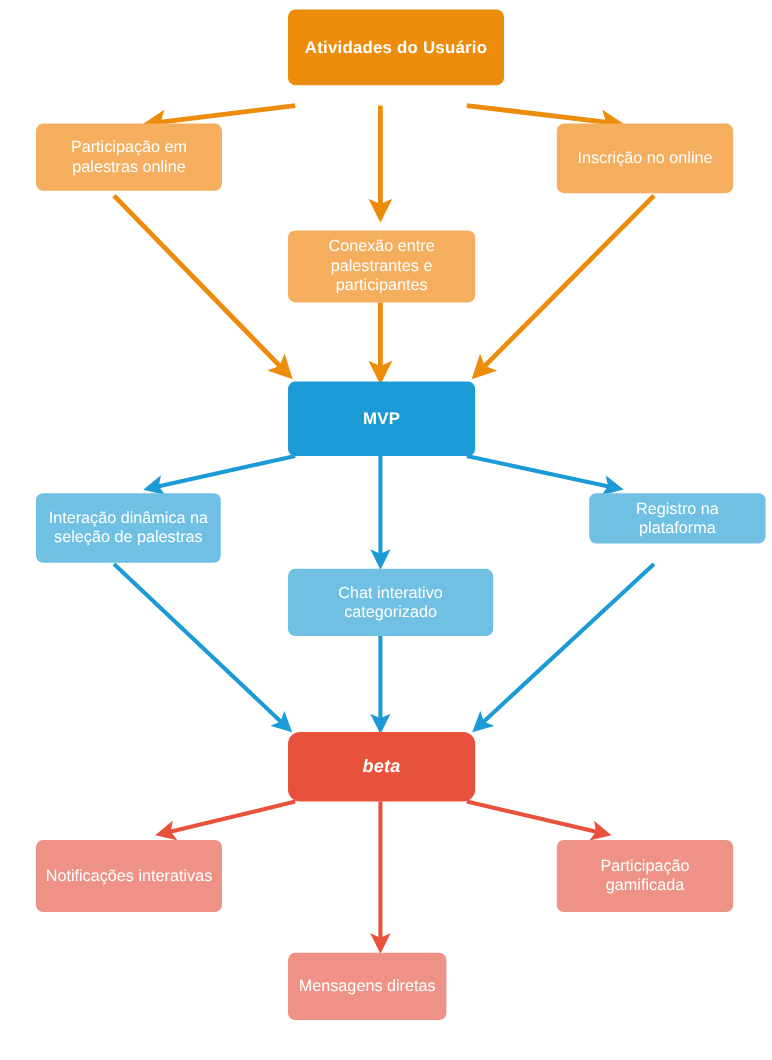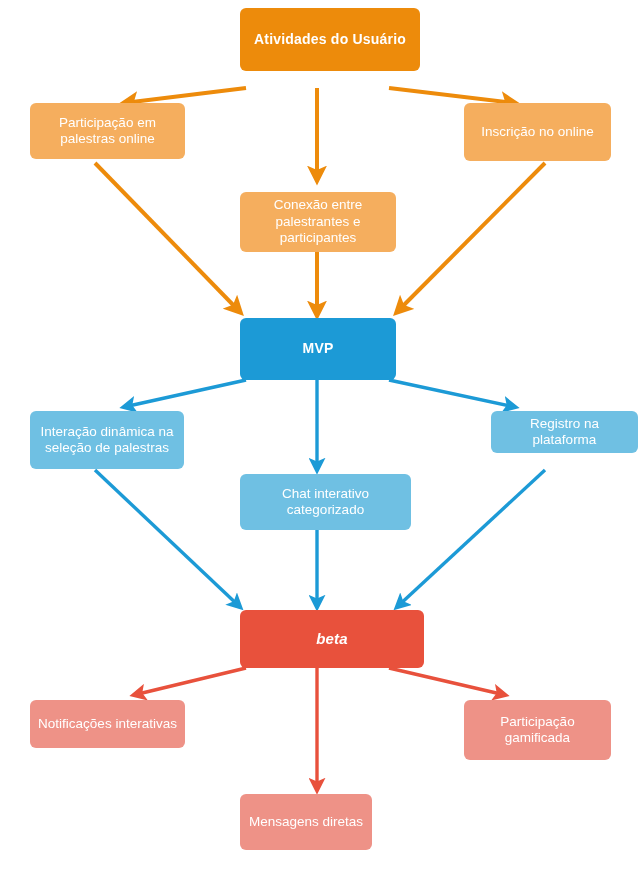--- a/index.html
+++ b/index.html
@@ -94,25 +94,25 @@
   </div>
 
   <div class="node c-blue-l t-leaf" style="left:240px;top:474px;width:171px;height:56px;">
     <span>Chat interativo categorizado</span>
   </div>
 
   <div class="node c-blue-l t-leaf" style="left:491px;top:411px;width:147px;height:42px;">
     <span>Registro na plataforma</span>
   </div>
 
-  <div class="node c-red-d t-hub-i" style="left:240px;top:610px;width:184px;height:58px;">
+  <div class="node c-red-d t-hub-i" style="left:240px;top:610px;width:156px;height:58px;border-radius:10px;">
     <span>beta</span>
   </div>
 
-  <div class="node c-red-l t-leaf" style="left:30px;top:700px;width:155px;height:48px;align-items:center;">
+  <div class="node c-red-l t-leaf" style="left:30px;top:700px;width:155px;height:60px;align-items:center;">
     <span>Notificações interativas</span>
   </div>
 
   <div class="node c-red-l t-leaf" style="left:240px;top:794px;width:132px;height:56px;">
     <span>Mensagens diretas</span>
   </div>
 
   <div class="node c-red-l t-leaf" style="left:464px;top:700px;width:147px;height:60px;">
     <span>Participação gamificada</span>
   </div>

